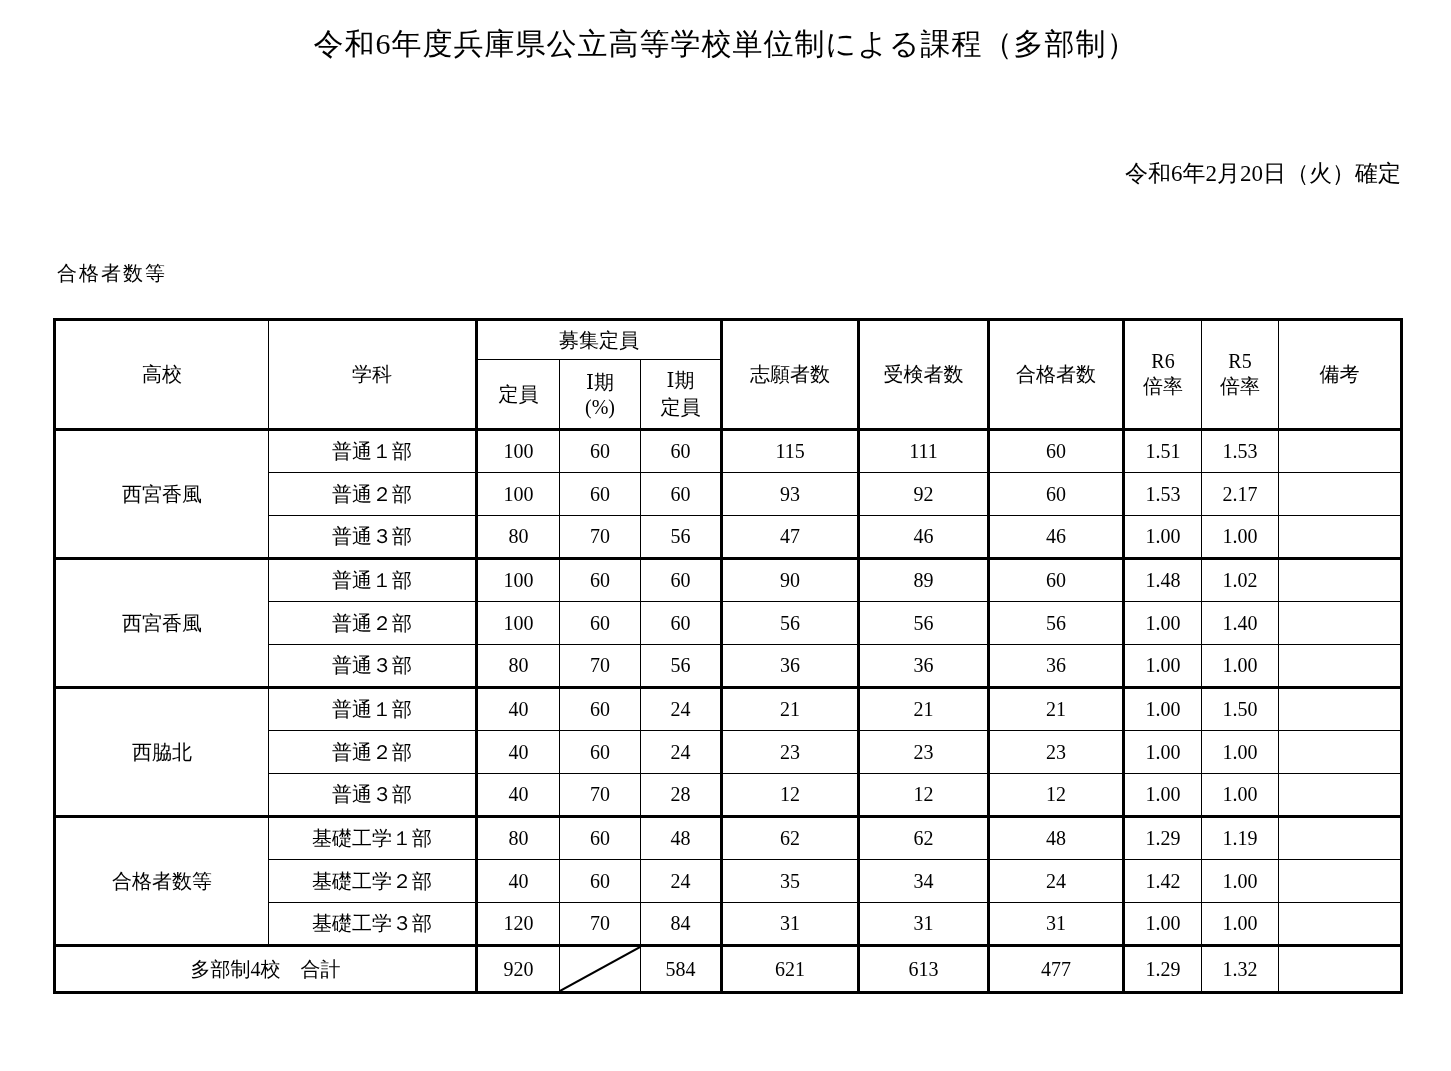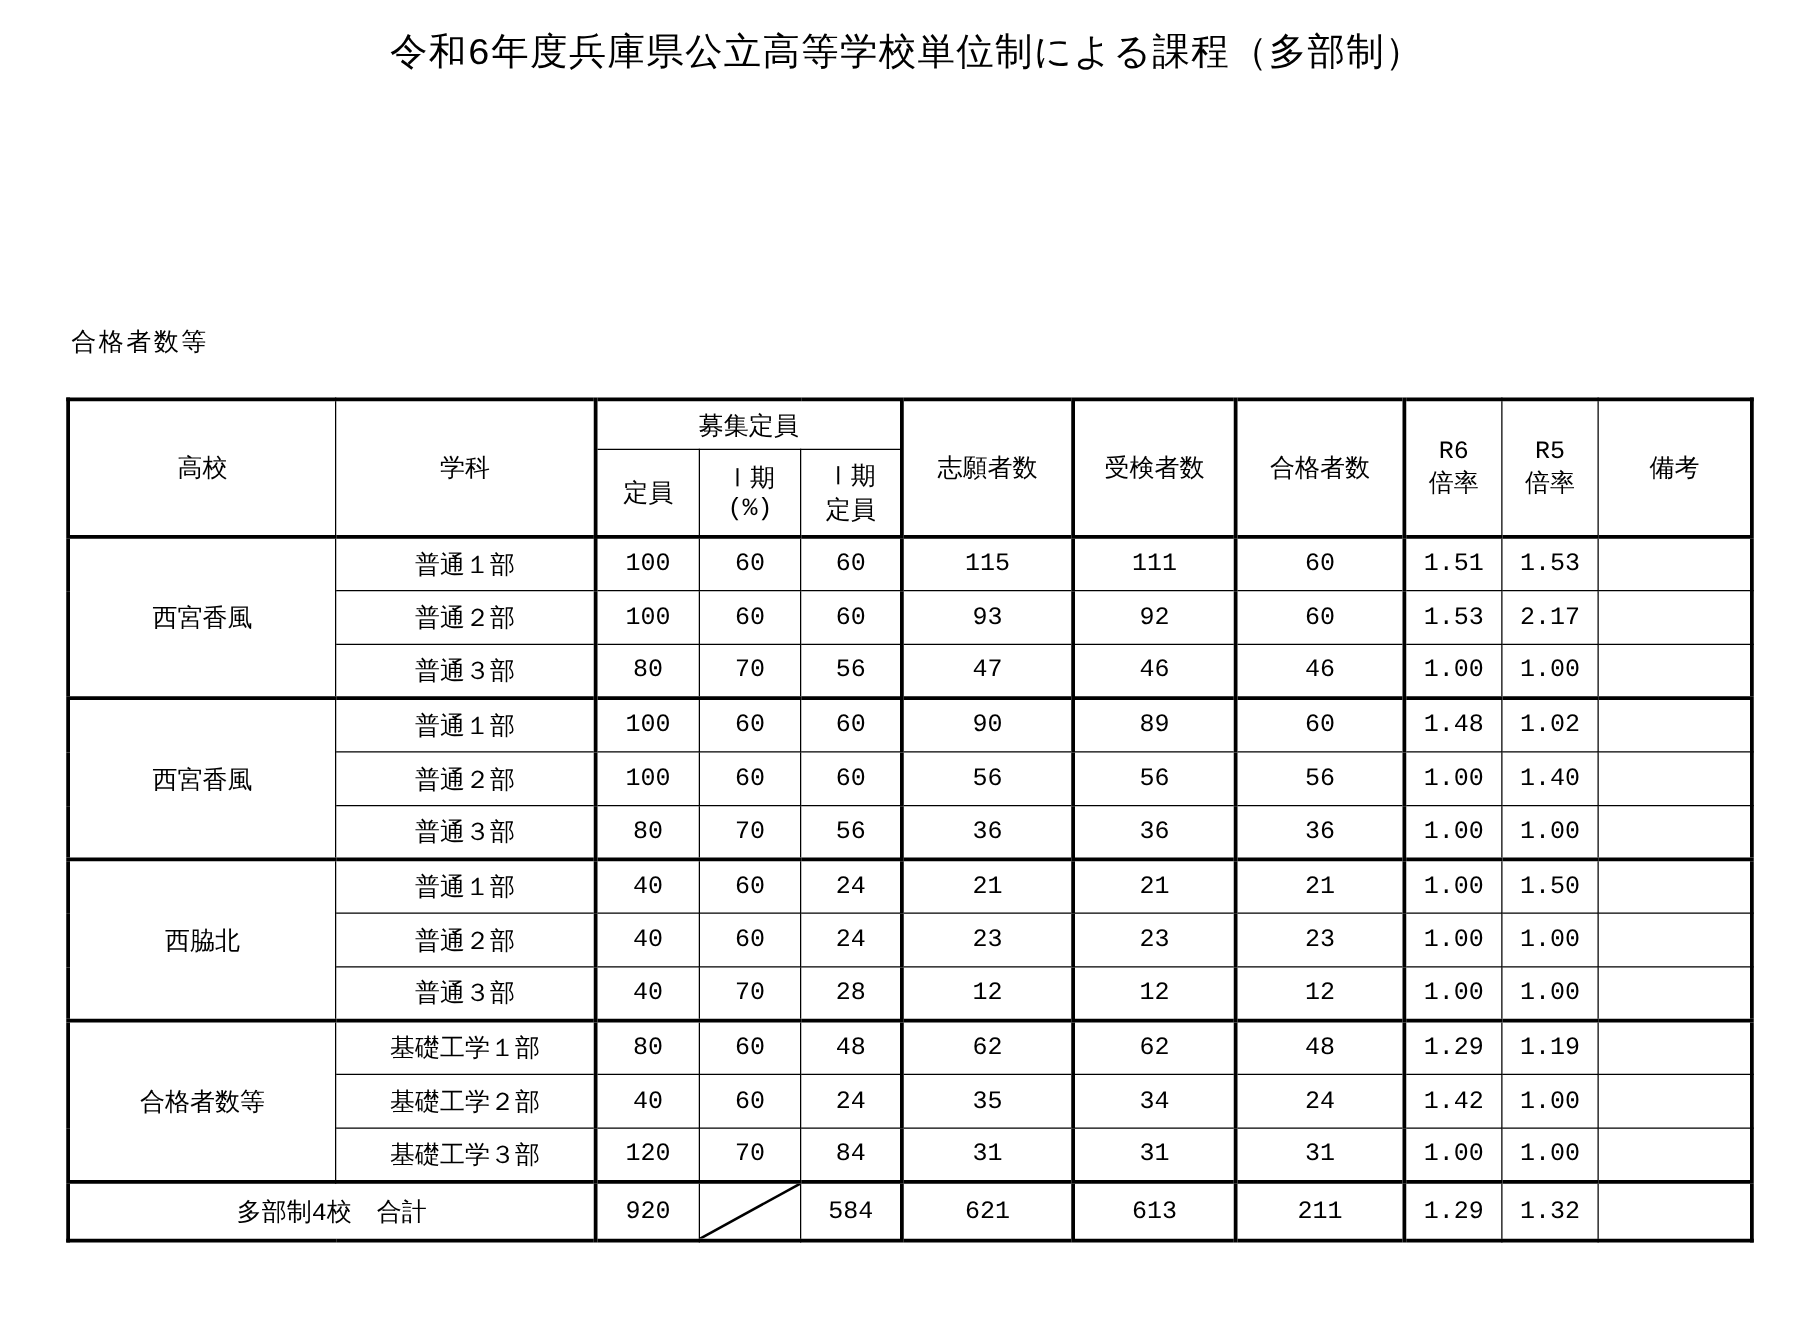--- a/index.html
+++ b/index.html
@@ -1,17 +1,17 @@
 <!DOCTYPE html>
 <html lang="ja"><head>
 <meta charset="utf-8">
 <style>
   html,body{margin:0;padding:0;background:#fff;}
   body{font-family:"Liberation Serif","DejaVu Serif",serif;color:#000;}
-  #page{position:relative;width:1451px;height:1071px;background:#ffffff;overflow:hidden;font-family:Liberation Mono, monospace;}
+  #page{position:relative;width:1451px;height:1071px;background:#ffffff;overflow:hidden;}
 
   .title{position:absolute;top:26px;left:0;width:100%;text-align:center;
          font-size:30px;line-height:1.22;letter-spacing:1px;}
   .date-line{position:absolute;top:158px;right:50px;font-size:23px;}
   .section-label{position:absolute;top:260px;left:57px;font-size:20px;letter-spacing:2px;}
   .footnote{position:absolute;top:1022px;left:40px;font-size:23px;}
 
   table.main{position:absolute;top:318px;left:53px;border-collapse:collapse;
              table-layout:fixed;width:1347px;font-size:20px;}
   table.main th,table.main td{border:1.5px solid #000;padding:0;margin:0;
@@ -38,20 +38,21 @@
 </style>
 </head>
 <body>
 
 <div id="page">
 
   <div class="title">
     <div>令和6年度兵庫県公立高等学校単位制による課程（多部制）</div>
   </div>
 
+  <div class="date-line">令和6年2月20日（火）確定</div>
 
   <div class="section-label">合格者数等</div>
 
   <table class="main">
     <colgroup>
       <col style="width:214px">
         <col style="width:208px">
         <col style="width:83px">
       <col style="width:81px">
         <col style="width:81px">
@@ -235,21 +236,21 @@
         </tr>
         <tr class="total-row">
           <td class="total-label" colspan="2">多部制4校　合計</td>
           <td class="num bl">920</td>
           <td class="diag"><svg viewBox="0 0 100 100" preserveAspectRatio="none">
               <line x1="0" y1="100" x2="100" y2="0" stroke="#000" stroke-width="2" vector-effect="non-scaling-stroke"></line>
             </svg></td>
           <td class="num">584</td>
           <td class="num bl">621</td>
           <td class="num bl">613</td>
-          <td class="num bl">211</td>
+          <td class="num bl">477</td>
           <td class="ratio bl">1.29</td>
           <td class="ratio">1.32</td>
           <td class="remarks"></td>
         </tr>
       </tbody>
   </table>
 
 
 </div>
 

